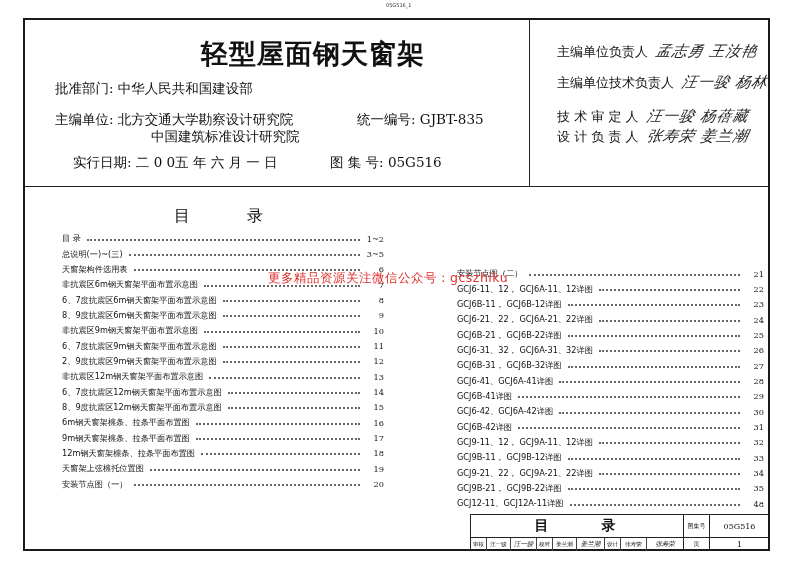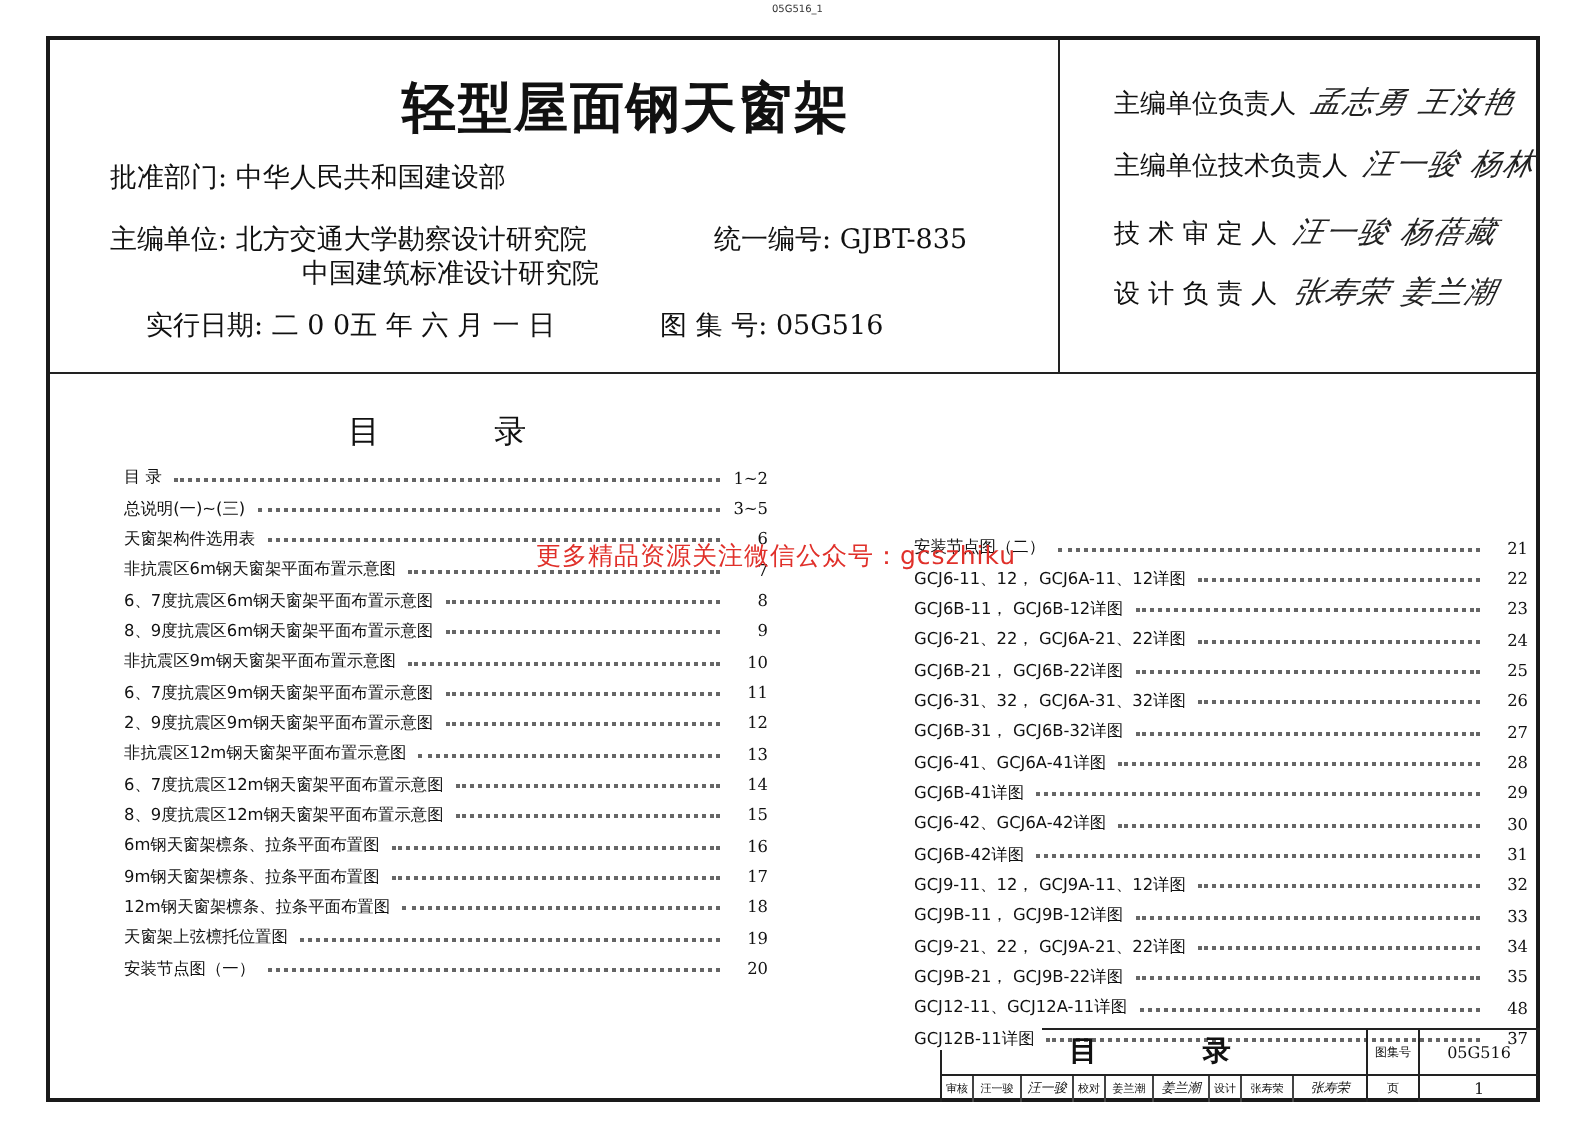--- a/index.html
+++ b/index.html
@@ -87,21 +87,21 @@
       <span class="sig-hand">孟志勇 王汝艳</span>
     </div>
     <div class="sig-row" style="top:53px;">
       <span class="sig-label">主编单位技术负责人</span>
       <span class="sig-hand">汪一骏 杨林</span>
     </div>
     <div class="sig-row" style="top:87px;">
       <span class="sig-label">技 术 审 定 人</span>
       <span class="sig-hand">汪一骏 杨蓓藏</span>
     </div>
-    <div class="sig-row" style="top:117px;text-align:center;">
+    <div class="sig-row" style="top:107px;text-align:center;">
       <span class="sig-label">设 计 负 责 人</span>
       <span class="sig-hand">张寿荣 姜兰潮</span>
     </div>
   </div>
 
   <div class="hdr-bottom-line"></div>
 
   <div class="toc-title">目 录</div>
 
   <div class="toc-col left">
@@ -265,25 +265,20 @@
       </div>
     <div class="toc-item">
         <span class="toc-label">GCJ9B-21， GCJ9B-22详图</span>
         <span class="toc-dots"></span>
         <span class="toc-page">35</span>
       </div>
     <div class="toc-item">
         <span class="toc-label">GCJ12-11、GCJ12A-11详图</span>
         <span class="toc-dots"></span>
         <span class="toc-page">48</span>
-      </div>
-    <div class="toc-item">
-        <span class="toc-label">GCJ12B-11详图</span>
-        <span class="toc-dots"></span>
-        <span class="toc-page">37</span>
       </div>
   </div>
 </div>
 
 <div class="watermark">更多精品资源关注微信公众号：gcszhiku</div>
 
 <div class="titleblock">
   <div class="tb-main">目 录</div>
   <div class="tb-setlabel">图集号</div>
   <div class="tb-setval">05G516</div>

